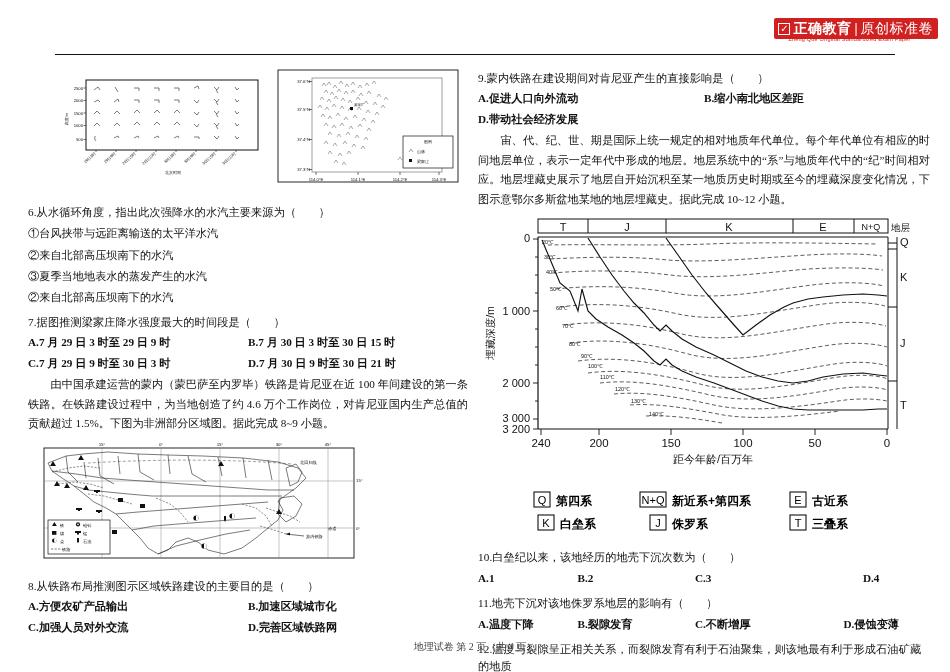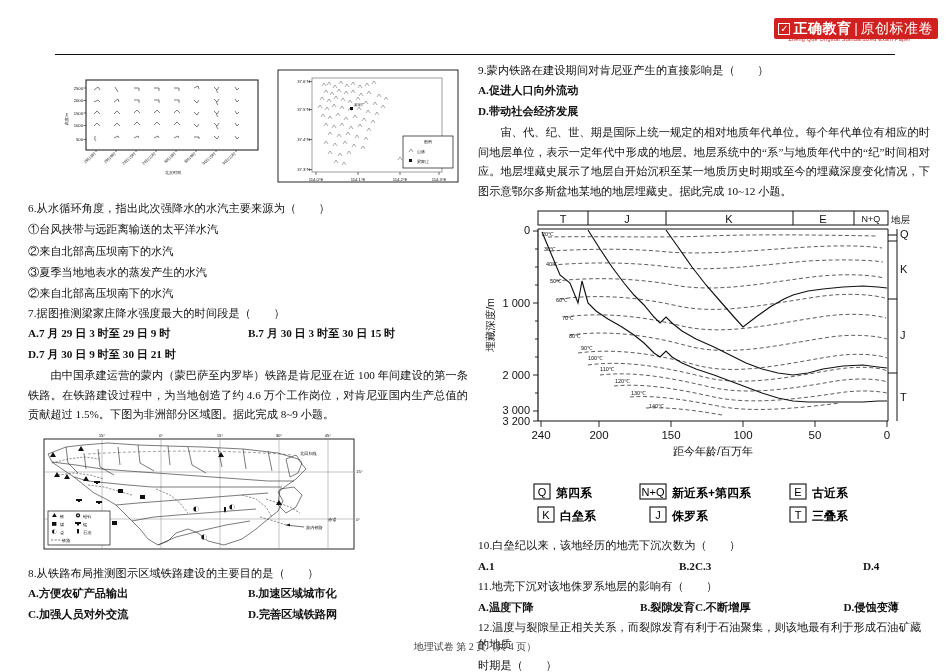--- a/index.html
+++ b/index.html
@@ -86,34 +86,34 @@
   #col-right {
     position: absolute;
     left: 478px; top: 62px;
     width: 452px;
   }
 
   
   .q {
     font-size: 11.2px;
     line-height: 1.55;
-    margin: 0 0 3px 0;
+    margin: 8px 0 3px 0;
     letter-spacing: .1px;
   }
   .opts {
     display: flex;
     font-size: 11.2px;
     line-height: 1.55;
     margin: 0 0 3px 0;
     font-weight: bold;
   }
   .opts.two > div { width: 50%; }
   .opts.four > div { width: 25%; }
   .opts.four-w > div:nth-child(1) { width: 22%; }
-  .opts.four-w > div:nth-child(2) { width: 26%; text-align: right; }
+  .opts.four-w > div:nth-child(2) { width: 26%; }
   .opts.four-w > div:nth-child(3) { width: 26%; }
   .opts.four-w > div:nth-child(4) { width: 26%; text-align: center; }
   .sub {
     font-size: 11.2px;
     line-height: 1.62;
     margin: 0 0 3px 0;
   }
   .para {
     font-size: 11.2px;
     line-height: 1.75;
@@ -324,20 +324,21 @@
   <p class="sub">②来自北部高压坝南下的水汽</p>
   <p class="sub">③夏季当地地表水的蒸发产生的水汽</p>
   <p class="sub">②来自北部高压坝南下的水汽</p>
 
   <p class="q">7.据图推测梁家庄降水强度最大的时间段是（　　）</p>
   <div class="opts two">
     <div>A.7 月 29 日 3 时至 29 日 9 时</div>
     <div>B.7 月 30 日 3 时至 30 日 15 时</div>
   </div>
   <div class="opts two">
+    <div>C.7 月 29 日 9 时至 30 日 3 时</div>
     <div>D.7 月 30 日 9 时至 30 日 21 时</div>
   </div>
 
   <p class="para kai">由中国承建运营的蒙内（蒙巴萨至内罗毕）铁路是肯尼亚在近 100 年间建设的第一条铁路。在铁路建设过程中，为当地创造了约 4.6 万个工作岗位，对肯尼亚国内生产总值的贡献超过 1.5%。下图为非洲部分区域图。据此完成 8~9 小题。</p>
 
   <div class="fig">
     <svg width="440" height="128" viewBox="0 0 440 128">
       <rect x="16" y="10" width="310" height="110" fill="none" stroke="#111" stroke-width=".9"></rect>
 
       <g stroke="#888" stroke-width=".5">
@@ -452,20 +453,21 @@
     <div>C.加强人员对外交流</div>
     <div>D.完善区域铁路网</div>
   </div>
 </div>
 
 <div id="col-right">
 
   <p class="q">9.蒙内铁路在建设期间对肯尼亚产生的直接影响是（　　）</p>
   <div class="opts two">
     <div>A.促进人口向外流动</div>
+    <div>B.缩小南北地区差距</div>
   </div>
   <div class="opts two">
     <div>D.带动社会经济发展</div>
   </div>
 
   <p class="para kai">宙、代、纪、世、期是国际上统一规定的相对地质年代单位。每个年代单位有相应的时间地层单位，表示一定年代中形成的地层。地层系统中的“系”与地质年代中的“纪”时间相对应。地层埋藏史展示了地层自开始沉积至某一地质历史时期或至今的埋藏深度变化情况，下图示意鄂尔多斯盆地某地的地层埋藏史。据此完成 10~12 小题。</p>
 
   <div class="fig">
     <svg width="440" height="268" viewBox="0 0 440 268">
 

